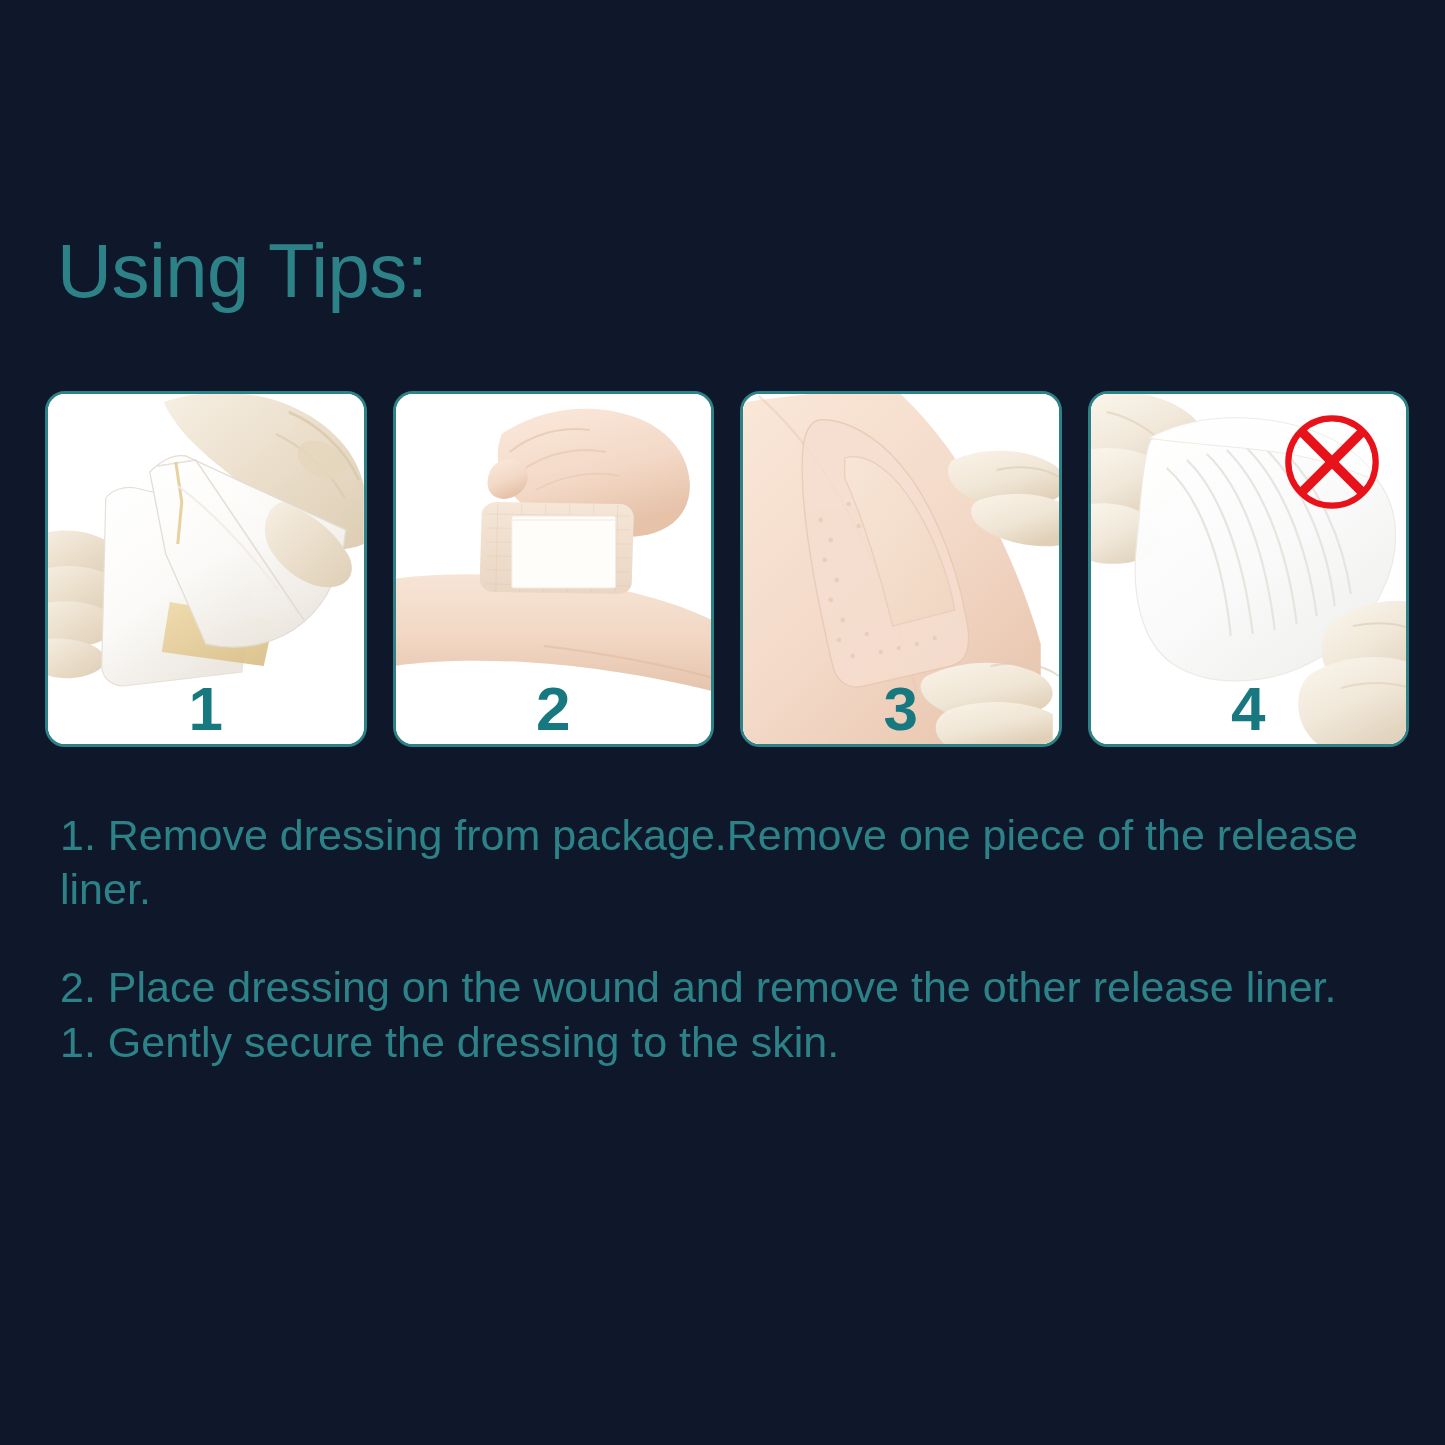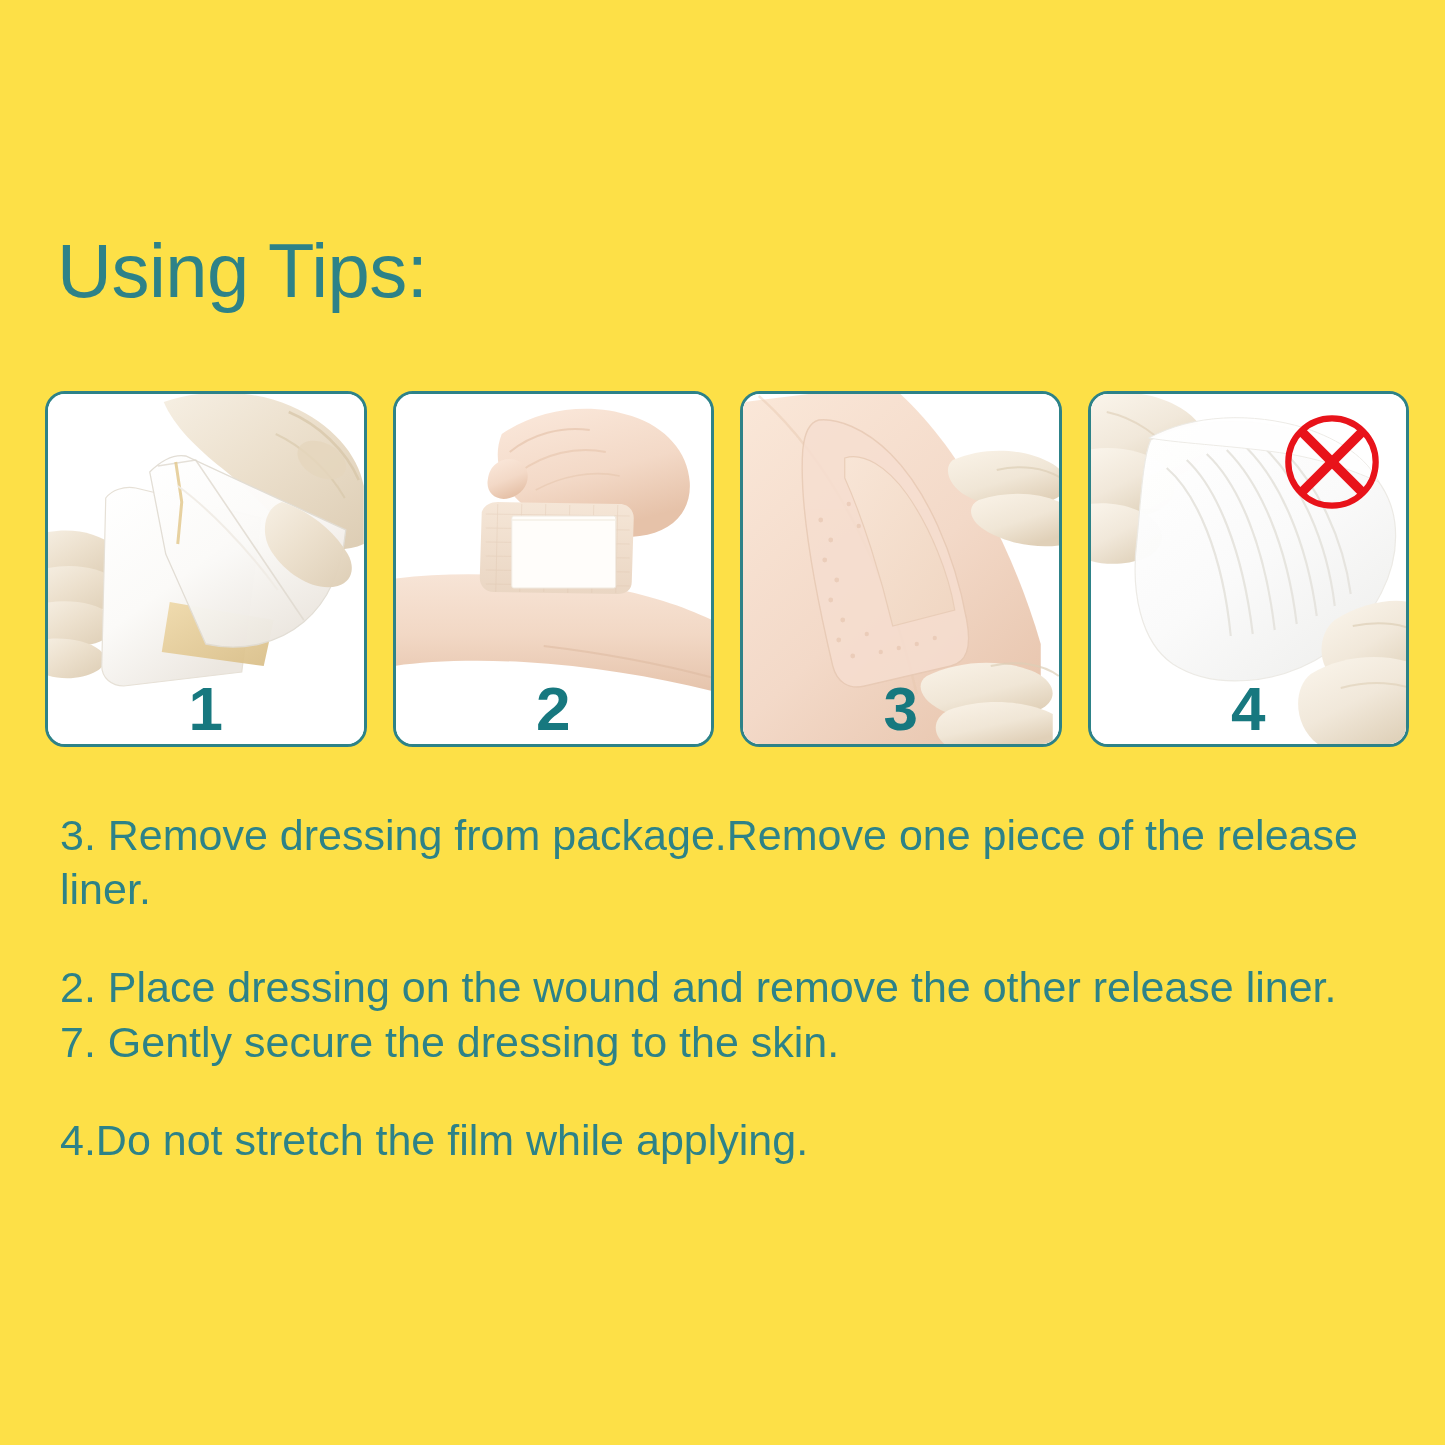--- a/index.html
+++ b/index.html
@@ -5,21 +5,21 @@
   * { margin:0; padding:0; box-sizing:border-box; }
   html, body {
     width:1445px; height:1445px;
     background:#ffffff;
     font-family:"Liberation Sans", sans-serif;
     overflow:hidden;
   }
   .page {
     position:relative;
     width:1445px; height:1445px;
-    background:#fde047;
+    background:#0f172a;
   }
 
   
   .title {
     position:absolute;
     left:57px; top:233px;
     font-size:76px;
     font-weight:400;
     letter-spacing:-0.5px;
     color:#2d8288;
@@ -309,19 +309,18 @@
           <line x1="22" y1="22" x2="78" y2="78" stroke="#e8131a" stroke-width="9" stroke-linecap="butt"></line>
           <line x1="78" y1="22" x2="22" y2="78" stroke="#e8131a" stroke-width="9" stroke-linecap="butt"></line>
         </svg>
       </div>
       <div class="panel-num">4</div>
     </div>
 
   </div>
 
   <div class="steps">
-    <p class="step step-1">3. Remove dressing from package.Remove one piece of the release liner.</p>
+    <p class="step step-1">1. Remove dressing from package.Remove one piece of the release liner.</p>
     <p class="step step-2">2. Place dressing on the wound and remove the other release liner.</p>
-    <p class="step step-3">7. Gently secure the dressing to the skin.</p>
-    <p class="step step-4">4.Do not stretch the film while applying.</p>
+    <p class="step step-3">1. Gently secure the dressing to the skin.</p>
   </div>
 
 </div>
 
 </body></html>

